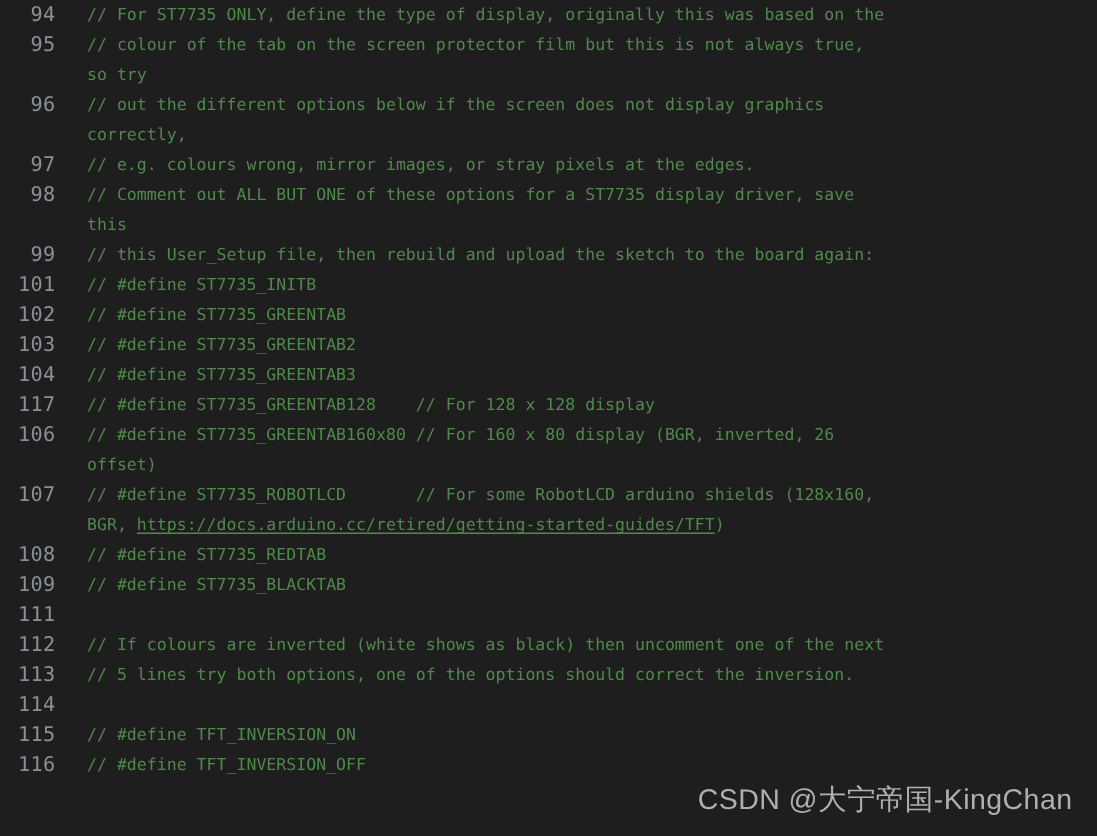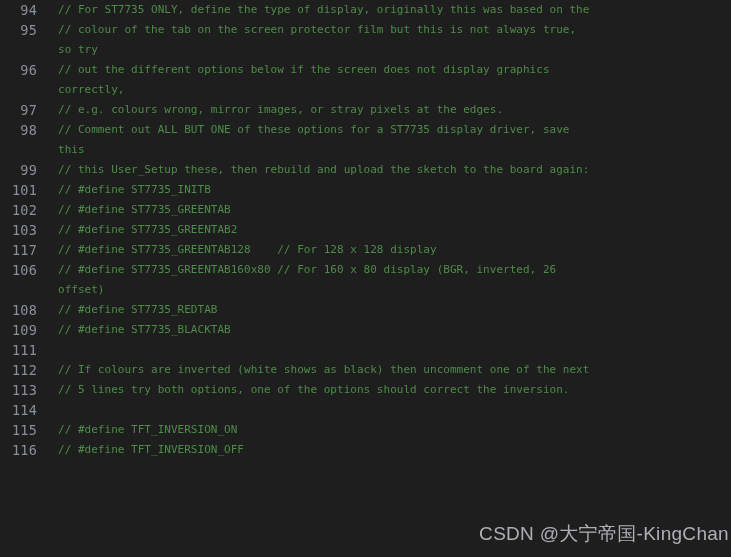--- a/index.html
+++ b/index.html
@@ -70,21 +70,21 @@
     text-underline-offset: 2px;
     cursor: pointer;
   }
 
   .blank .line-content {
     color: transparent;
   }
 
   #watermark {
     position: absolute;
-    right: 2px;
+    right: 16px;
     bottom: 12px;
     color: #b9bcc0;
     font-family: "Liberation Sans", "DejaVu Sans", sans-serif;
     font-size: 19px;
     line-height: 22px;
     letter-spacing: 0.3px;
     opacity: 0.92;
     user-select: none;
     white-space: nowrap;
   }
@@ -95,27 +95,30 @@
 <div id="editor">
   <div id="code-area">
       <div class="code-line"><div class="gutter">94</div><div class="line-content">// For ST7735 ONLY, define the type of display, originally this was based on the</div></div>
       <div class="code-line"><div class="gutter">95</div><div class="line-content">// colour of the tab on the screen protector film but this is not always true,</div></div>
       <div class="code-line"><div class="gutter"></div><div class="line-content">so try</div></div>
       <div class="code-line"><div class="gutter">96</div><div class="line-content">// out the different options below if the screen does not display graphics</div></div>
       <div class="code-line"><div class="gutter"></div><div class="line-content">correctly,</div></div>
       <div class="code-line"><div class="gutter">97</div><div class="line-content">// e.g. colours wrong, mirror images, or stray pixels at the edges.</div></div>
       <div class="code-line"><div class="gutter">98</div><div class="line-content">// Comment out ALL BUT ONE of these options for a ST7735 display driver, save</div></div>
       <div class="code-line"><div class="gutter"></div><div class="line-content">this</div></div>
-      <div class="code-line"><div class="gutter">99</div><div class="line-content">// this User_Setup these, then rebuild and upload the sketch to the board again:</div></div>
+      <div class="code-line"><div class="gutter">99</div><div class="line-content">// this User_Setup file, then rebuild and upload the sketch to the board again:</div></div>
       <div class="code-line"><div class="gutter">101</div><div class="line-content">// #define ST7735_INITB</div></div>
       <div class="code-line"><div class="gutter">102</div><div class="line-content">// #define ST7735_GREENTAB</div></div>
       <div class="code-line"><div class="gutter">103</div><div class="line-content">// #define ST7735_GREENTAB2</div></div>
+      <div class="code-line"><div class="gutter">104</div><div class="line-content">// #define ST7735_GREENTAB3</div></div>
       <div class="code-line"><div class="gutter">117</div><div class="line-content">// #define ST7735_GREENTAB128    // For 128 x 128 display</div></div>
       <div class="code-line"><div class="gutter">106</div><div class="line-content">// #define ST7735_GREENTAB160x80 // For 160 x 80 display (BGR, inverted, 26</div></div>
       <div class="code-line"><div class="gutter"></div><div class="line-content">offset)</div></div>
+      <div class="code-line"><div class="gutter">107</div><div class="line-content">// #define ST7735_ROBOTLCD       // For some RobotLCD arduino shields (128x160,</div></div>
+      <div class="code-line"><div class="gutter"></div><div class="line-content"><span class="comment">BGR, </span><span class="link">https://docs.arduino.cc/retired/getting-started-guides/TFT</span><span class="comment">)</span></div></div>
       <div class="code-line"><div class="gutter">108</div><div class="line-content">// #define ST7735_REDTAB</div></div>
       <div class="code-line"><div class="gutter">109</div><div class="line-content">// #define ST7735_BLACKTAB</div></div>
       <div class="code-line blank"><div class="gutter">111</div><div class="line-content"></div></div>
       <div class="code-line"><div class="gutter">112</div><div class="line-content">// If colours are inverted (white shows as black) then uncomment one of the next</div></div>
       <div class="code-line"><div class="gutter">113</div><div class="line-content">// 5 lines try both options, one of the options should correct the inversion.</div></div>
       <div class="code-line blank"><div class="gutter">114</div><div class="line-content"></div></div>
       <div class="code-line"><div class="gutter">115</div><div class="line-content">// #define TFT_INVERSION_ON</div></div>
       <div class="code-line"><div class="gutter">116</div><div class="line-content">// #define TFT_INVERSION_OFF</div></div>
     </div>
   <div id="watermark">CSDN @大宁帝国-KingChan</div>

